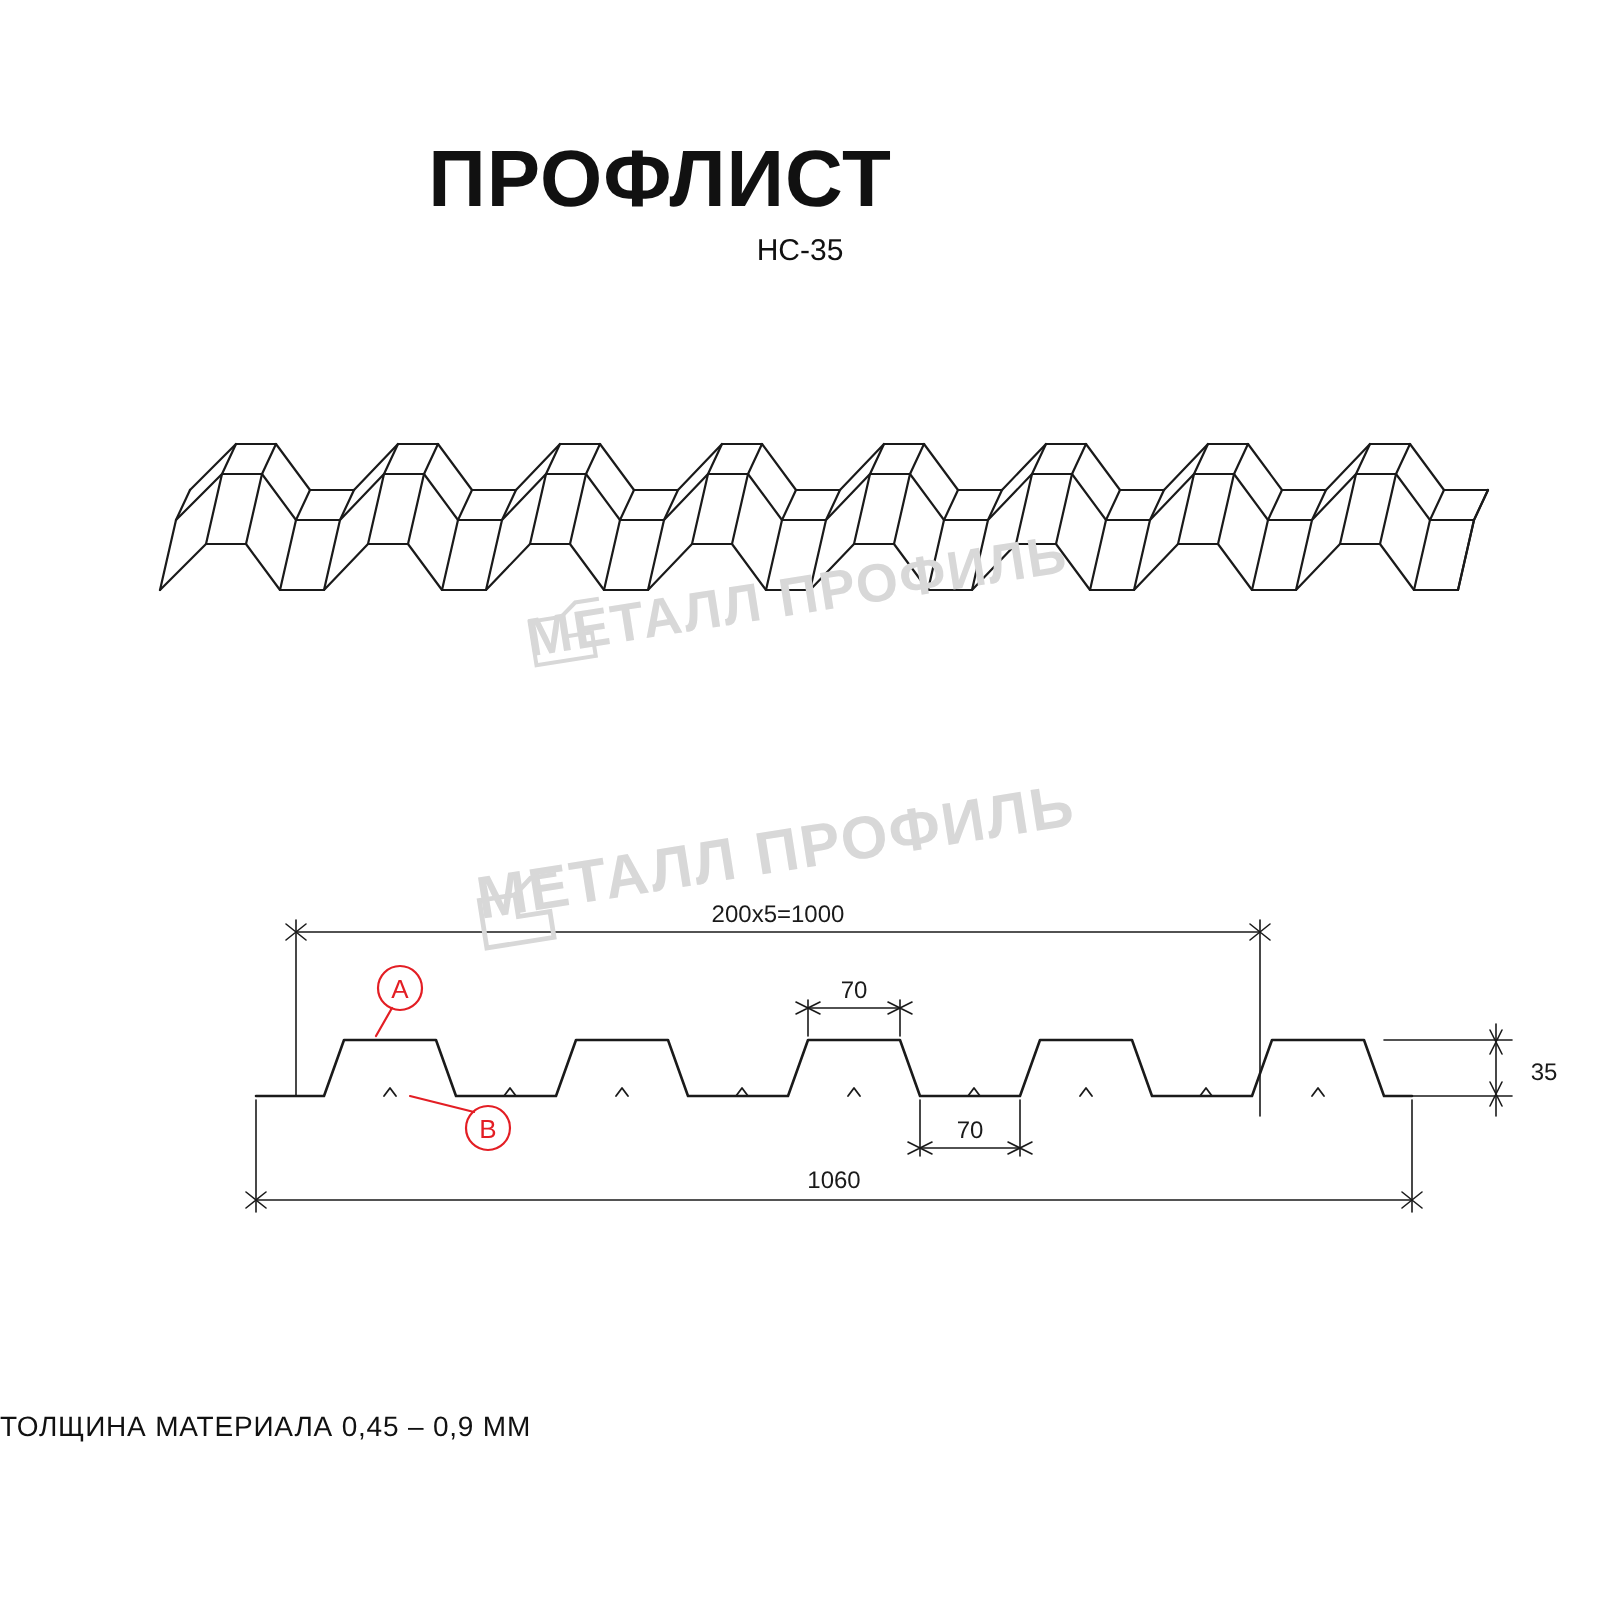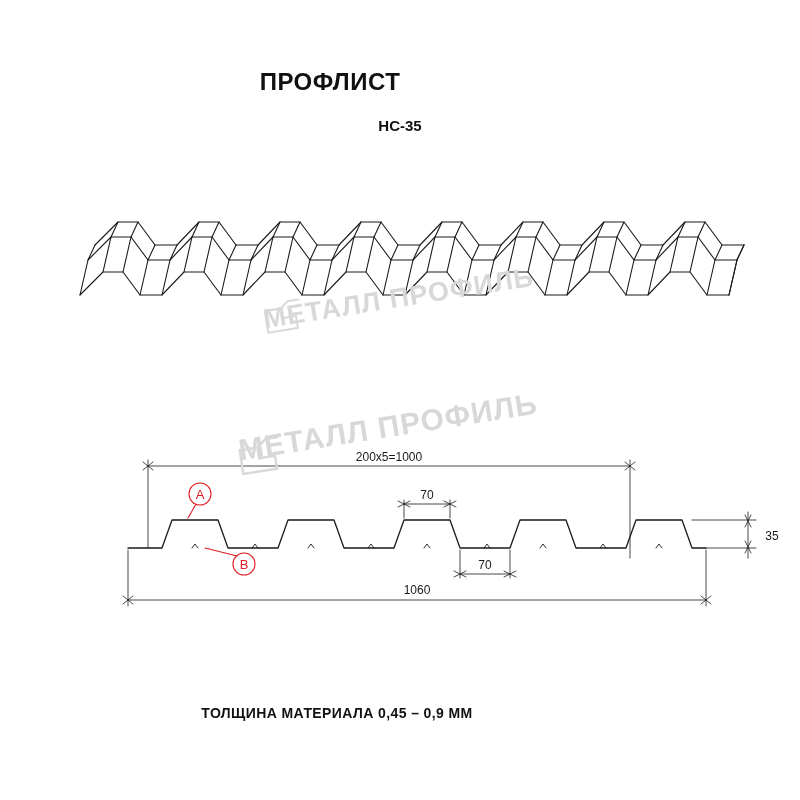--- a/index.html
+++ b/index.html
@@ -19,44 +19,44 @@
     position: absolute;
     inset: 0;
   }
   
   .title {
     position: absolute;
     top: 68px;
     left: 0;
     width: 660px;
     text-align: center;
-    font-size: 24px;
+    font-size: 40px;
     font-weight: bold;
     letter-spacing: 0.5px;
     color: #111;
   }
   .subtitle {
     position: absolute;
     top: 117px;
     left: 0;
     width: 800px;
     text-align: center;
     font-size: 15px;
-    font-weight: bold;
+    font-weight: normal;
     color: #111;
   }
   
   .footer-note {
     position: absolute;
     top: 705px;
     left: 0;
     width: 674px;
-    text-align: center;
+    text-align: left;
     font-size: 14px;
-    font-weight: bold;
+    font-weight: normal;
     letter-spacing: 0.4px;
     color: #111;
   }
   
   .iso-area {
     position: absolute;
     top: 200px;
     left: 60px;
     width: 700px;
     height: 160px;

